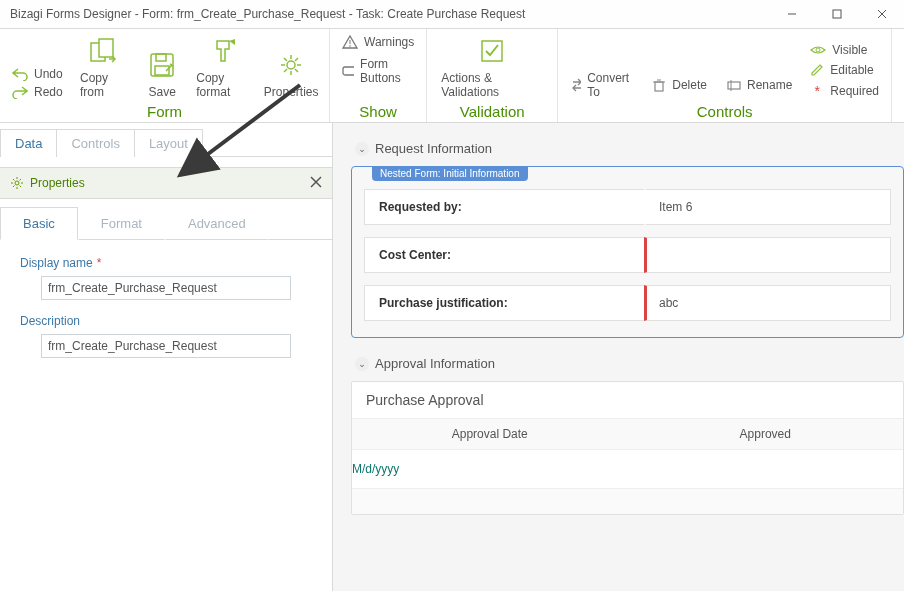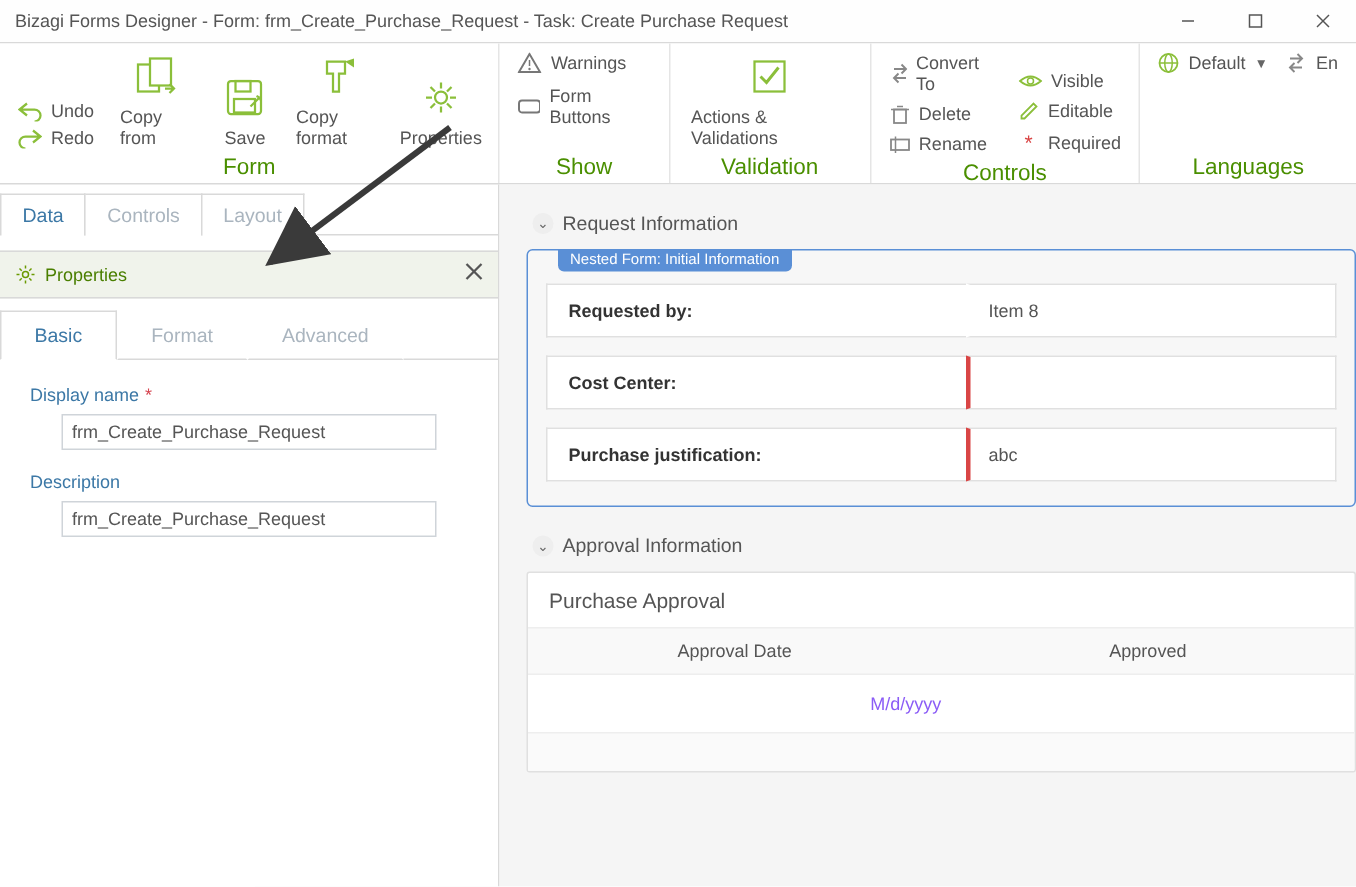--- a/index.html
+++ b/index.html
@@ -47,21 +47,21 @@
   .nested-tag { position:absolute; top:-1px; left:20px; background:#5a8fd6; color:#fff; font-size:10px; padding:2px 8px; border-radius:0 0 4px 4px; }
   .form-row { display:flex; align-items:stretch; margin-bottom:12px; }
   .cell-label { width:280px; background:#fff; border:1px solid #e0e0e0; padding:10px 14px; font-size:12px; font-weight:bold; color:#333; border-right:none; }
   .cell-input { flex:1; background:#fff; border:1px solid #e0e0e0; border-left:3px solid transparent; padding:8px 12px; font-size:12px; color:#555; display:flex; align-items:center; }
   .cell-input.req { border-left:3px solid #d94545; }
   .grid-card { background:#fff; border:1px solid #e0e0e0; border-radius:2px; overflow:hidden; }
   .grid-title { padding:10px 14px; font-size:14px; color:#555; }
   .grid-head { display:flex; background:#f9f9f9; border-top:1px solid #eee; border-bottom:1px solid #eee; }
   .grid-head div { flex:1; text-align:center; padding:8px 0; font-size:12px; color:#555; }
   .grid-body { display:flex; }
-  .grid-body div { flex:1; text-align:right; padding:12px 0; font-size:12px; color:#8b5cf6; }
+  .grid-body div { flex:1; text-align:left; padding:12px 0; font-size:12px; color:#0f766e; }
   
   .arrow-svg { position:absolute; left:170px; top:80px; pointer-events:none; }
 </style>
 </head>
 <body>
 
 <div class="title-bar">
   <span class="title-text">Bizagi Forms Designer  - Form: frm_Create_Purchase_Request - Task:  Create Purchase Request</span>
   <div class="window-controls">
     <div class="wc">
@@ -183,21 +183,21 @@
             </svg>
         </div>
         <span class="lbl">Actions &amp; Validations</span>
       </div>
     </div>
     <div class="rgroup-label">Validation</div>
   </div>
 
   <div class="rgroup">
     <div class="rgroup-row" style="gap:14px">
-      <div style="display:flex;flex-direction:column;gap:2px">
+      <div style="display:flex;gap:16px">
         <div class="rlink">
           <svg width="14" height="14">
               <path d="M3 4 H11 M8 1 L11 4 L8 7 M11 10 H3 M6 7 L3 10 L6 13" fill="none" stroke="#888" stroke-width="1.3"></path>
             </svg>
           <span>Convert To</span>
         </div>
         <div class="rlink">
           <svg width="14" height="14">
               <rect x="3" y="4" width="8" height="9" fill="none" stroke="#888" stroke-width="1.2"></rect>
               <line x1="1" y1="4" x2="13" y2="4" stroke="#888"></line>
@@ -312,21 +312,21 @@
     <div class="section">
       <div class="section-header">
         <span class="chev">⌄</span>
         <span>Request Information</span>
       </div>
       <div class="nested-box">
         <div class="nested-tag">Nested Form: Initial Information</div>
         <div class="form-row">
           <div class="cell-label">Requested by:</div>
           <div class="cell-input">
-              <span>Item 8</span>
+              <span>Item 6</span>
             </div>
         </div>
         <div class="form-row">
           <div class="cell-label">Cost Center:</div>
           <div class="cell-input req">
               <span></span>
             </div>
         </div>
         <div class="form-row" style="margin-bottom:0">
           <div class="cell-label">Purchase justification:</div>

